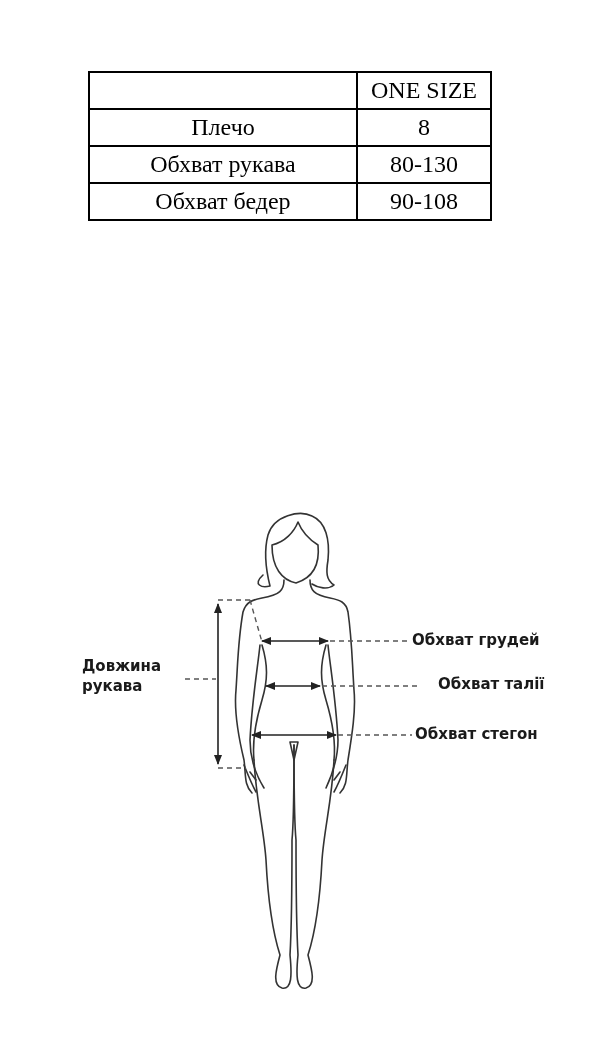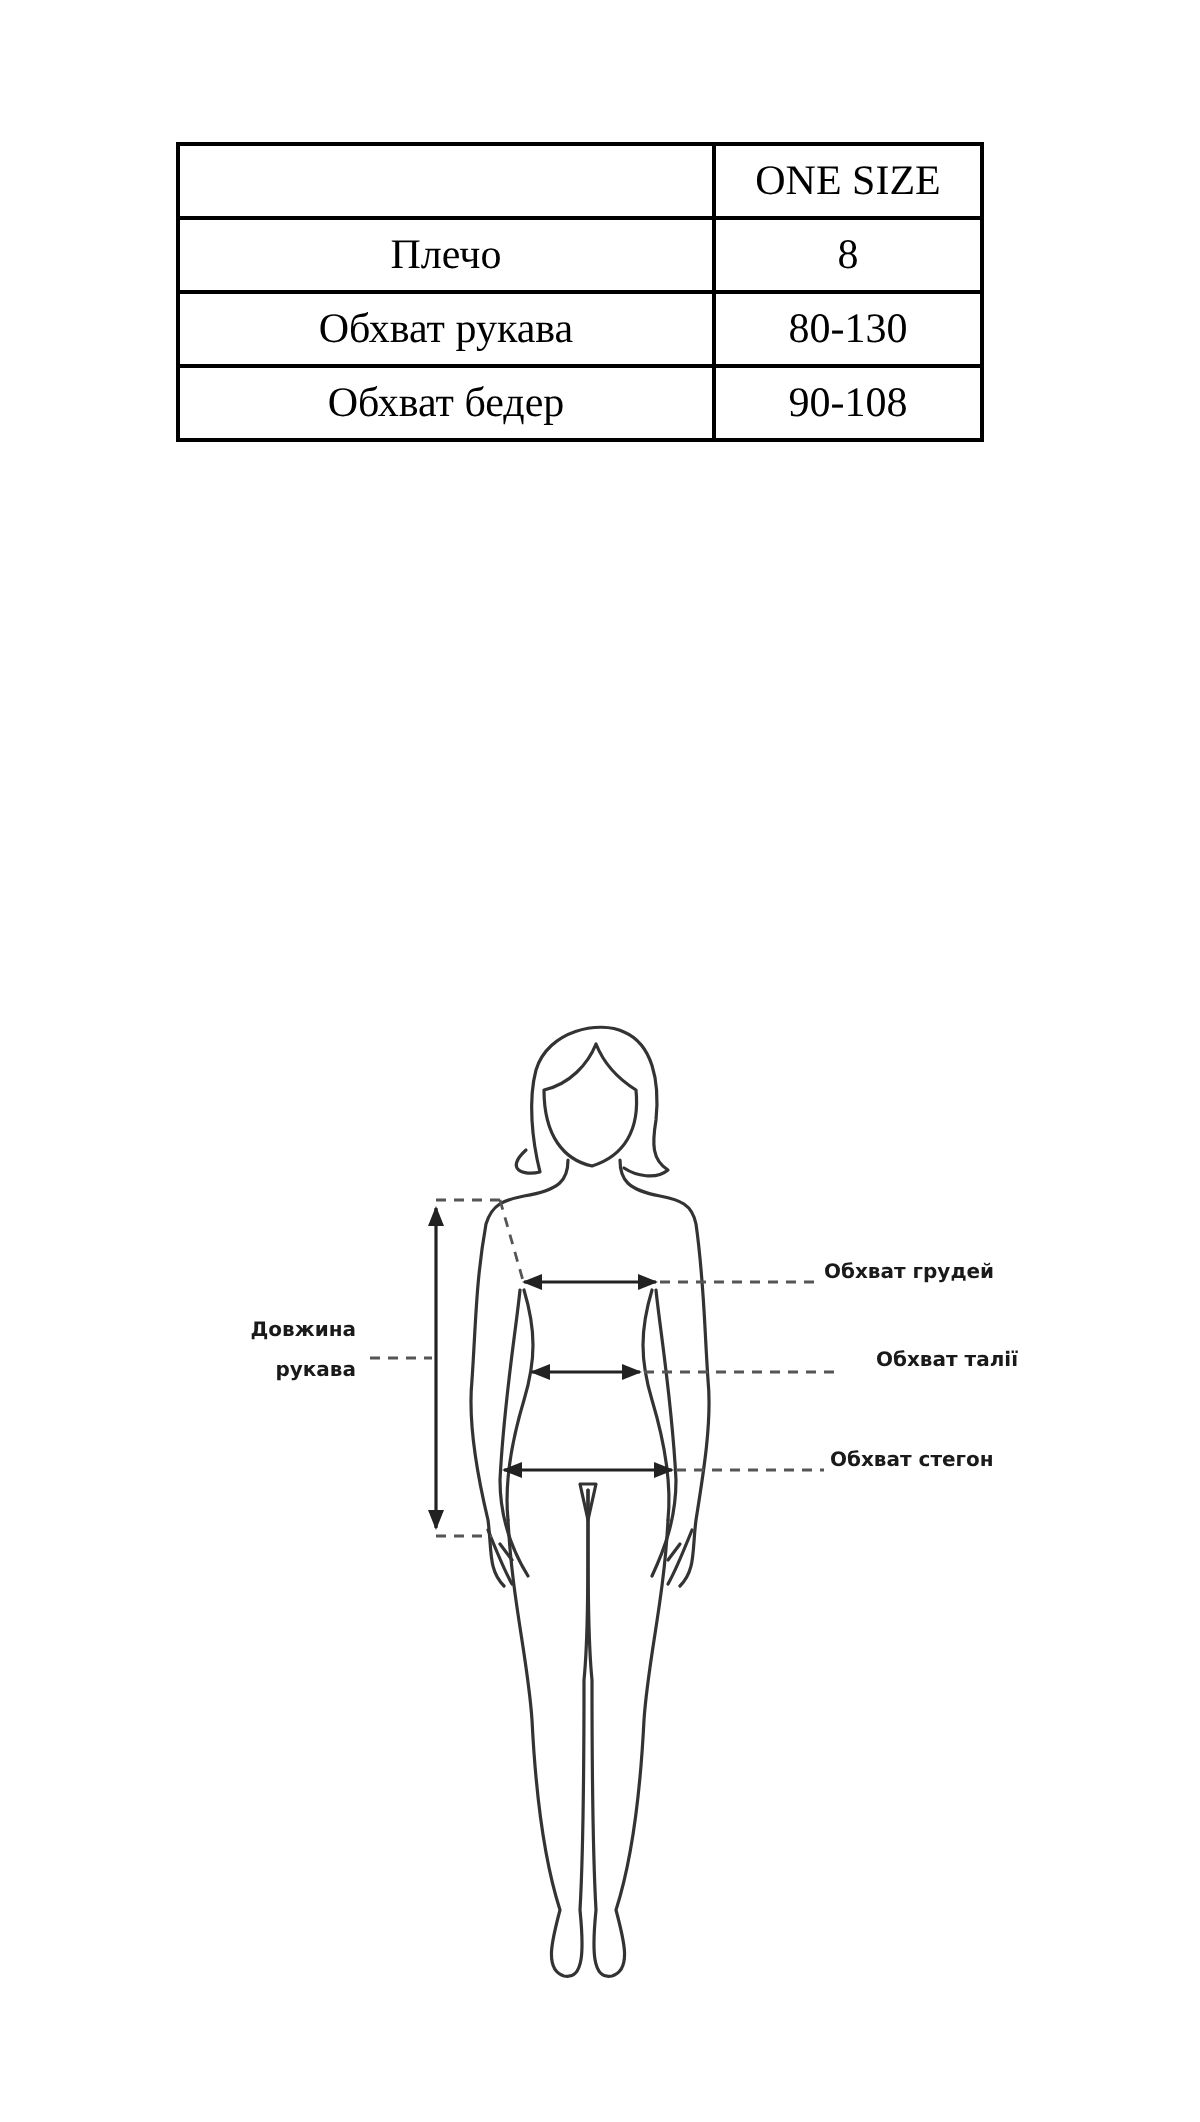--- a/index.html
+++ b/index.html
@@ -1,37 +1,37 @@
 <!DOCTYPE html>
 <html><head>
 <meta charset="utf-8">
 <style>
   html, body { margin: 0; padding: 0; background: #ffffff; }
   body { width: 600px; height: 1061px; position: relative; overflow: hidden; }
   .size-table {
     position: absolute; left: 88px; top: 71px;
     border-collapse: collapse;
     font-family: "Liberation Serif", "DejaVu Serif", serif;
-    font-size: 21px; color: #000;
+    font-size: 24px; color: #000;
   }
   .size-table td {
     border: 2px solid #000;
     height: 35px; padding: 0 2px;
     line-height: 35px;
   }
   .size-table td.param { width: 262px; text-align: center; }
   .size-table td.val { width: 128px; text-align: center; }
   .figure { position: absolute; left: 0; top: 500px; width: 600px; height: 520px; }
   .lbl {
     position: absolute;
     font-family: "DejaVu Sans", "Liberation Sans", sans-serif;
-    font-weight: bold; font-size: 10px; color: #1a1a1a;
+    font-weight: bold; font-size: 15px; color: #1a1a1a;
     white-space: nowrap;
   }
-  .lbl-sleeve { left: 82px; top: 156px; width: 96px; text-align: right; line-height: 20px; }
+  .lbl-sleeve { left: 82px; top: 156px; width: 96px; text-align: left; line-height: 20px; }
   .lbl-chest { left: 412px; top: 131px; }
   .lbl-waist { left: 438px; top: 175px; }
   .lbl-hips  { left: 415px; top: 225px; }
 </style>
 </head>
 <body>
 
 <table class="size-table">
   <tbody>
       <tr>

